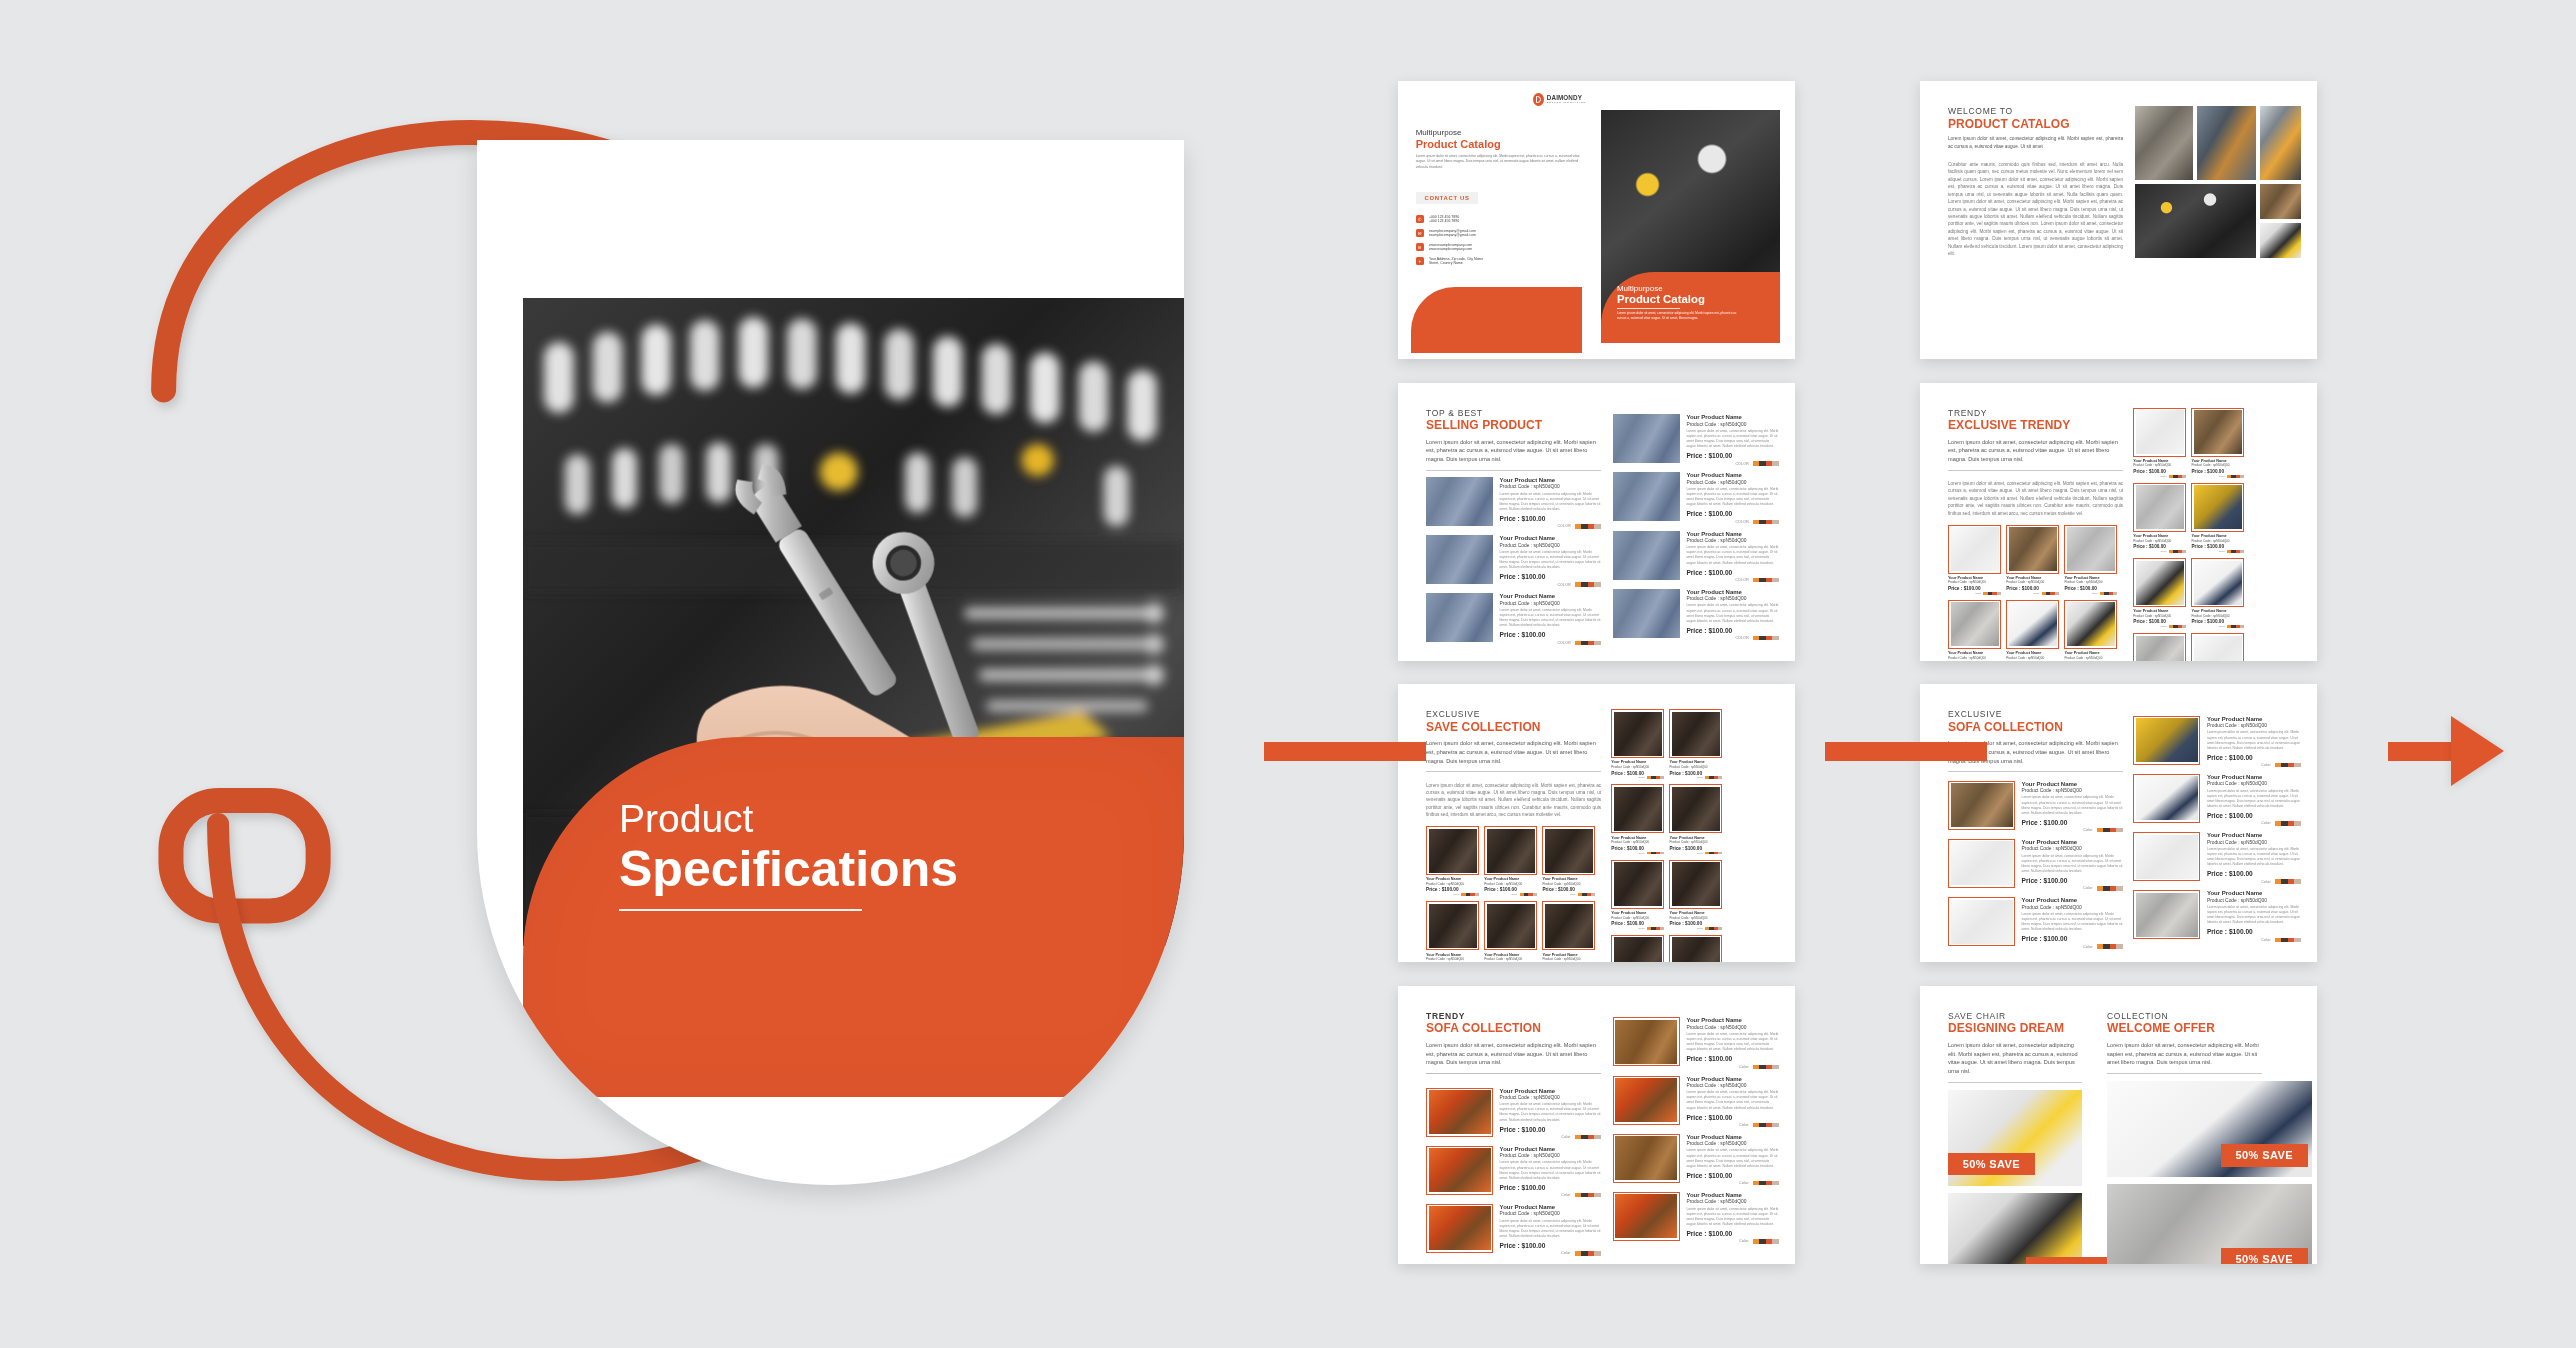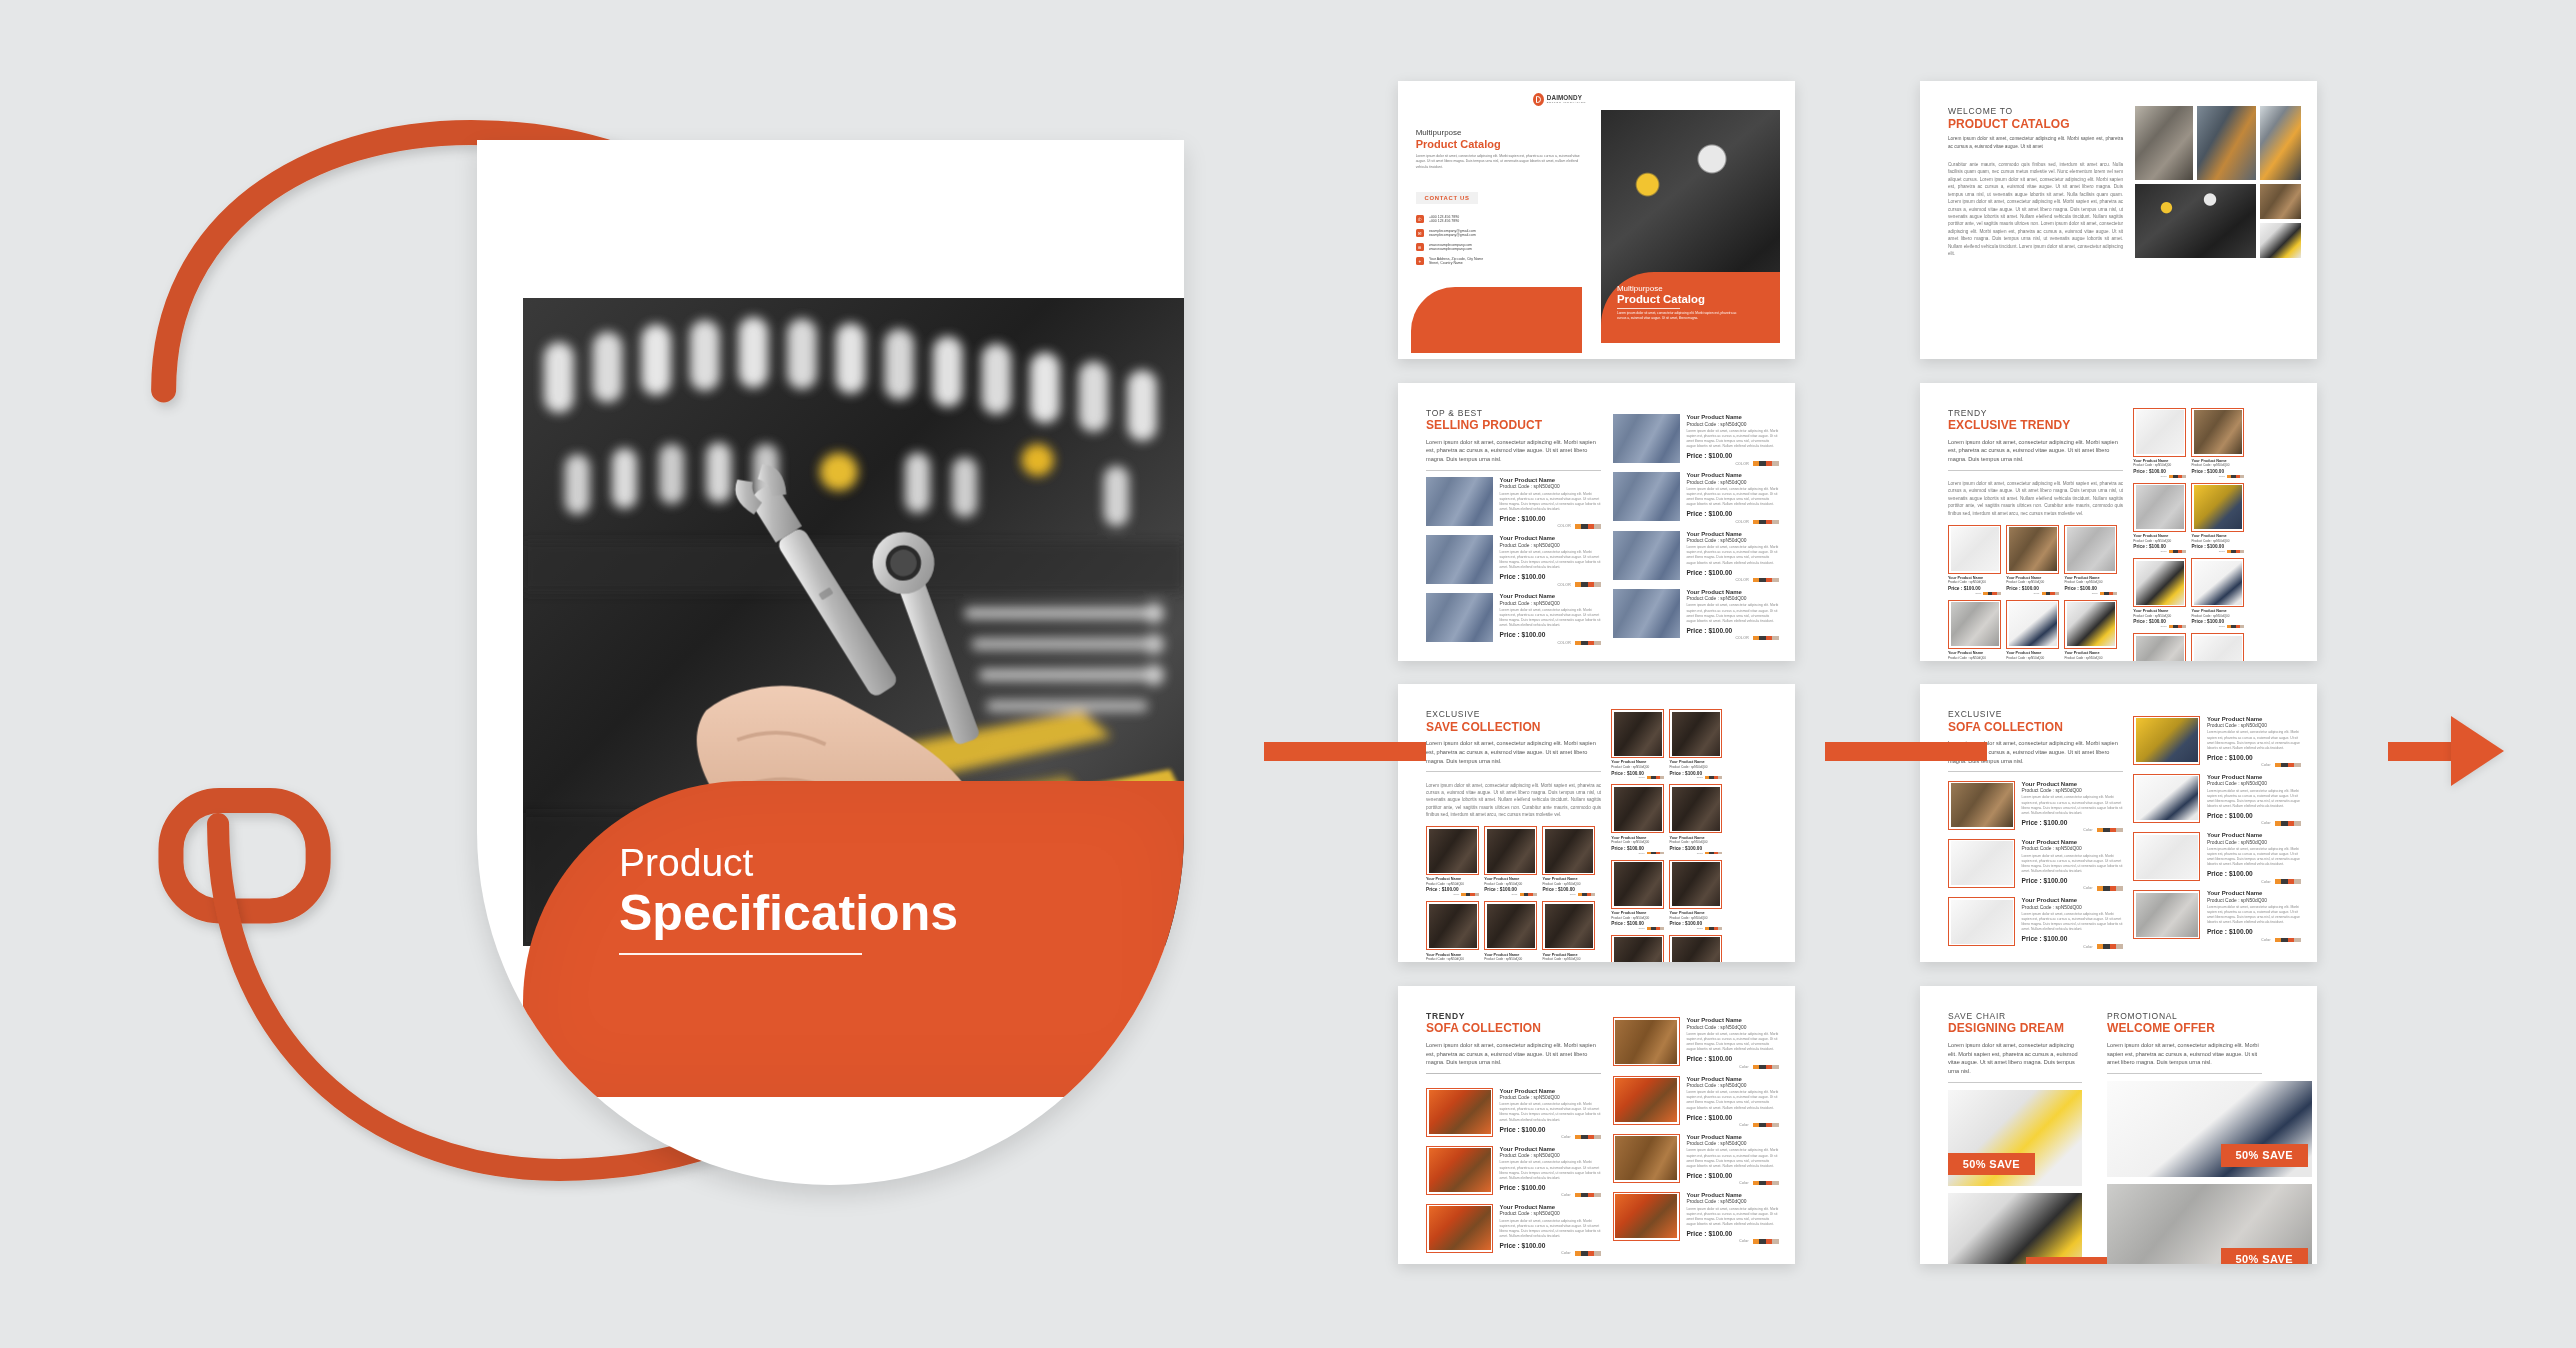--- a/index.html
+++ b/index.html
@@ -62,21 +62,21 @@
 
   
   #cover-photo {
     position: absolute; left: 46px; top: 158px; right: 0; height: 648px;
     overflow: hidden;
   }
   #cover-photo svg { width: 100%; height: 100%; display: block; }
 
   
   #cover-blob {
-    position: absolute; left: 46px; bottom: 88px; right: 0; height: 316px;
+    position: absolute; left: 46px; bottom: 88px; right: 0; height: 360px;
     background: #e0562c;
     border-radius: 221px 0 0 0;
     z-index: 3;
     padding: 62px 0 0 96px;
     box-shadow: inset 0 0 88px rgba(0,0,0,0.05);
   }
   #blob-sub { font-size: 39px; color: #fff; font-weight: 400; line-height: 1.05; }
   #blob-title { font-size: 50px; color: #fff; font-weight: 700; line-height: 1.12; margin-top: 1.5px; }
   #blob-rule { width: 243px; height: 2.2px; background: #fff; margin-top: 11.8px; opacity: .92; }
 
@@ -1345,21 +1345,21 @@
           <div class="disc-img" style="height:96px;">
             <div class="ph ph-hardhat" style="position:absolute;inset:0;"></div>
             <div class="badge" style="left:0;">50% SAVE</div>
           </div>
           <div class="disc-img" style="height:92px;">
             <div class="ph ph-toolbox" style="position:absolute;inset:0;"></div>
             <div class="badge" style="right:-31px;bottom:5.9px;">50% SAVE</div>
           </div>
         </div>
         <div class="disc-col" style="padding-left:16px;padding-right:0;">
-          <div class="pg-kicker">PROMOTIONAL</div>
+          <div class="pg-kicker">COLLECTION</div>
           <div class="pg-title">WELCOME OFFER</div>
           <div class="pg-body">Lorem ipsum dolor sit amet, consectetur adipiscing elit. Morbi sapien est, pharetra ac cursus a, euismod vitae augue. Ut sit amet libero magna. Duis tempus urna nisl.</div>
           <div class="pg-rule"></div>
           <div class="disc-img" style="height:96px;width:205px;">
             <div class="ph ph-drillwhite" style="position:absolute;inset:0;"></div>
             <div class="badge" style="right:4.4px;">50% SAVE</div>
           </div>
           <div class="disc-img" style="height:92px;width:205px;">
             <div class="ph ph-concrete" style="position:absolute;inset:0;"></div>
             <div class="badge" style="right:4.4px;bottom:5.9px;">50% SAVE</div>

